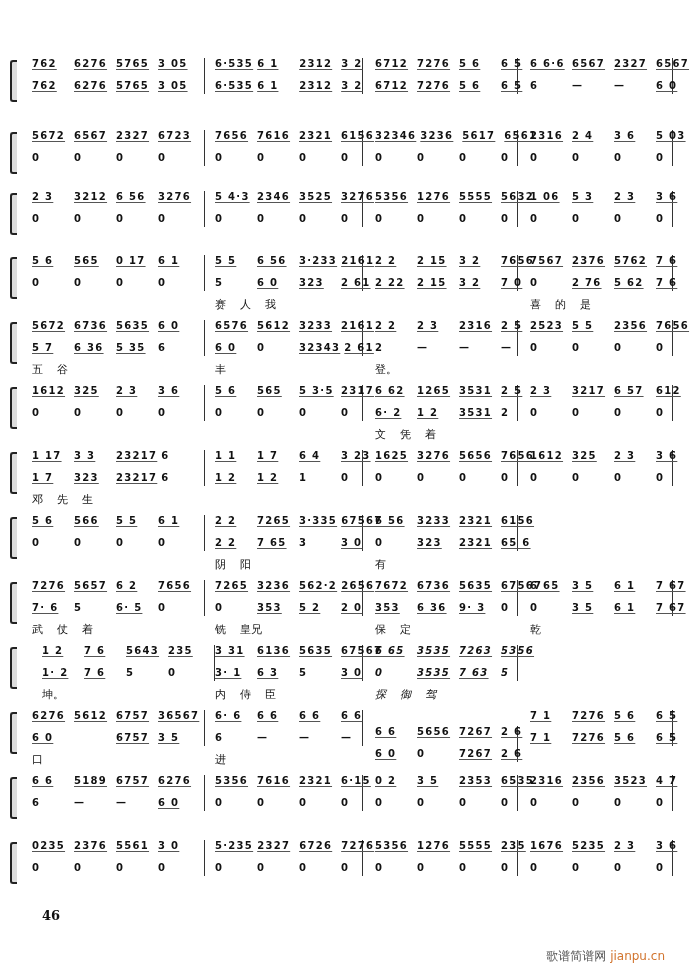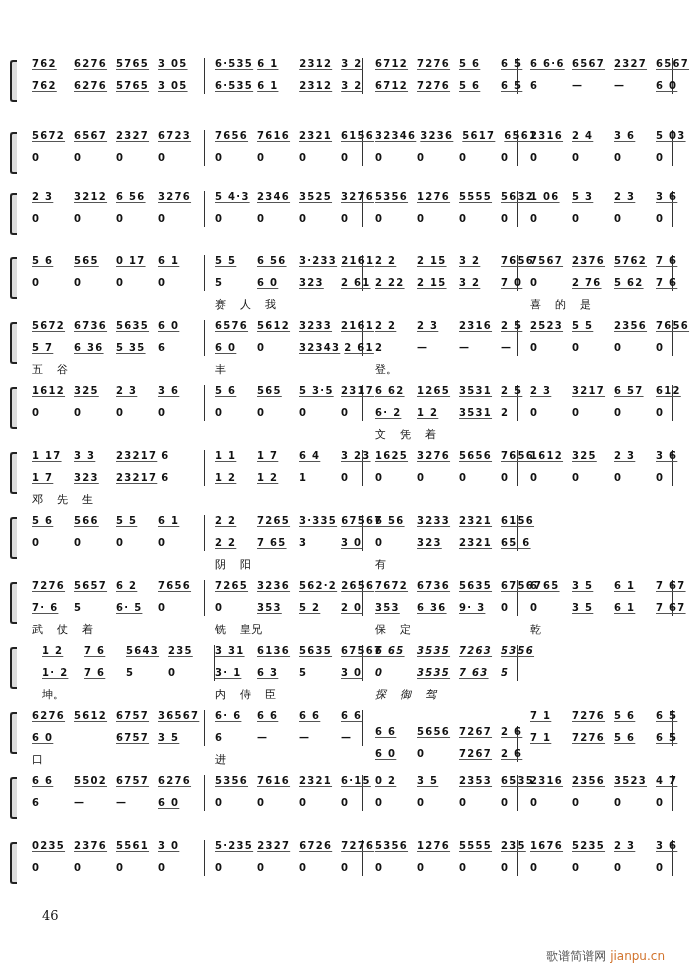--- a/index.html
+++ b/index.html
@@ -8,21 +8,21 @@
   .brace { position:absolute; left:0; top:2px; width:5px; border:2px solid #222; border-right:none; border-radius:3px 0 0 3px; background:#ddd; }
   .measure { position:absolute; }
   .bar { position:absolute; top:0; width:1px; background:#333; }
   .line { position:absolute; white-space:nowrap; font-size:10px; font-weight:bold; letter-spacing:1.3px; }
   .notes-top { top:0; }
   .notes-bottom { top:22px; }
   .lyrics { top:42px; font-size:11px; font-weight:normal; letter-spacing:0; }
   .cell { display:inline-block; min-width:38px; margin-right:4px; text-decoration:underline; text-decoration-color:#555; text-underline-offset:2px; }
   .cell.nouline { text-decoration:none; }
   .lyr { display:inline-block; margin-right:14px; }
-  .page-num { position:absolute; left:42px; top:908px; font-size:13px; font-weight:normal; font-family:"DejaVu Serif", serif; }
+  .page-num { position:absolute; left:42px; top:908px; font-size:13px; font-weight:bold; font-family:"DejaVu Serif", serif; }
   .watermark { position:absolute; right:25px; top:948px; font-size:12px; color:#555; }
   .watermark .wm-url { color:#d2752f; }
 </style>
 </head>
 <body>
 
 <div id="score">
     <div class="system" style="top: 58px; height: 55px;">
       <div class="brace" style="height: 38px;"></div>
       <div class="measure" style="left: 22px; top: 0px; width: 180px; height: 55px;">
@@ -281,21 +281,21 @@
       <div class="measure" style="left: 520px; top: 0px; width: 150px; height: 55px;">
         <div class="bar" style="left: 142px; height: 36px;"></div>
         <div class="line notes-top"><span class="cell">7 1</span><span class="cell">7276</span><span class="cell">5 6</span><span class="cell">6 5</span></div>
         <div class="line notes-bottom"><span class="cell">7 1</span><span class="cell">7276</span><span class="cell">5 6</span><span class="cell">6 5</span></div>
       </div>
     </div>
     <div class="system" style="top: 775px; height: 55px;">
       <div class="brace" style="height: 38px;"></div>
       <div class="measure" style="left: 22px; top: 0px; width: 180px; height: 55px;">
         <div class="bar" style="left: 172px; height: 36px;"></div>
-        <div class="line notes-top"><span class="cell">6 6</span><span class="cell">5502</span><span class="cell">6757</span><span class="cell">6276</span></div>
+        <div class="line notes-top"><span class="cell">6 6</span><span class="cell">5189</span><span class="cell">6757</span><span class="cell">6276</span></div>
         <div class="line notes-bottom"><span class="cell nouline">6</span><span class="cell nouline">—</span><span class="cell nouline">—</span><span class="cell">6 0</span></div>
       </div>
       <div class="measure" style="left: 205px; top: 0px; width: 155px; height: 55px;">
         <div class="bar" style="left: 147px; height: 36px;"></div>
         <div class="line notes-top"><span class="cell">5356</span><span class="cell">7616</span><span class="cell">2321</span><span class="cell">6·15</span></div>
         <div class="line notes-bottom"><span class="cell nouline">0</span><span class="cell nouline">0</span><span class="cell nouline">0</span><span class="cell nouline">0</span></div>
       </div>
       <div class="measure" style="left: 365px; top: 0px; width: 150px; height: 55px;">
         <div class="bar" style="left: 142px; height: 36px;"></div>
         <div class="line notes-top"><span class="cell">0 2</span><span class="cell">3 5</span><span class="cell">2353</span><span class="cell">6535</span></div>

